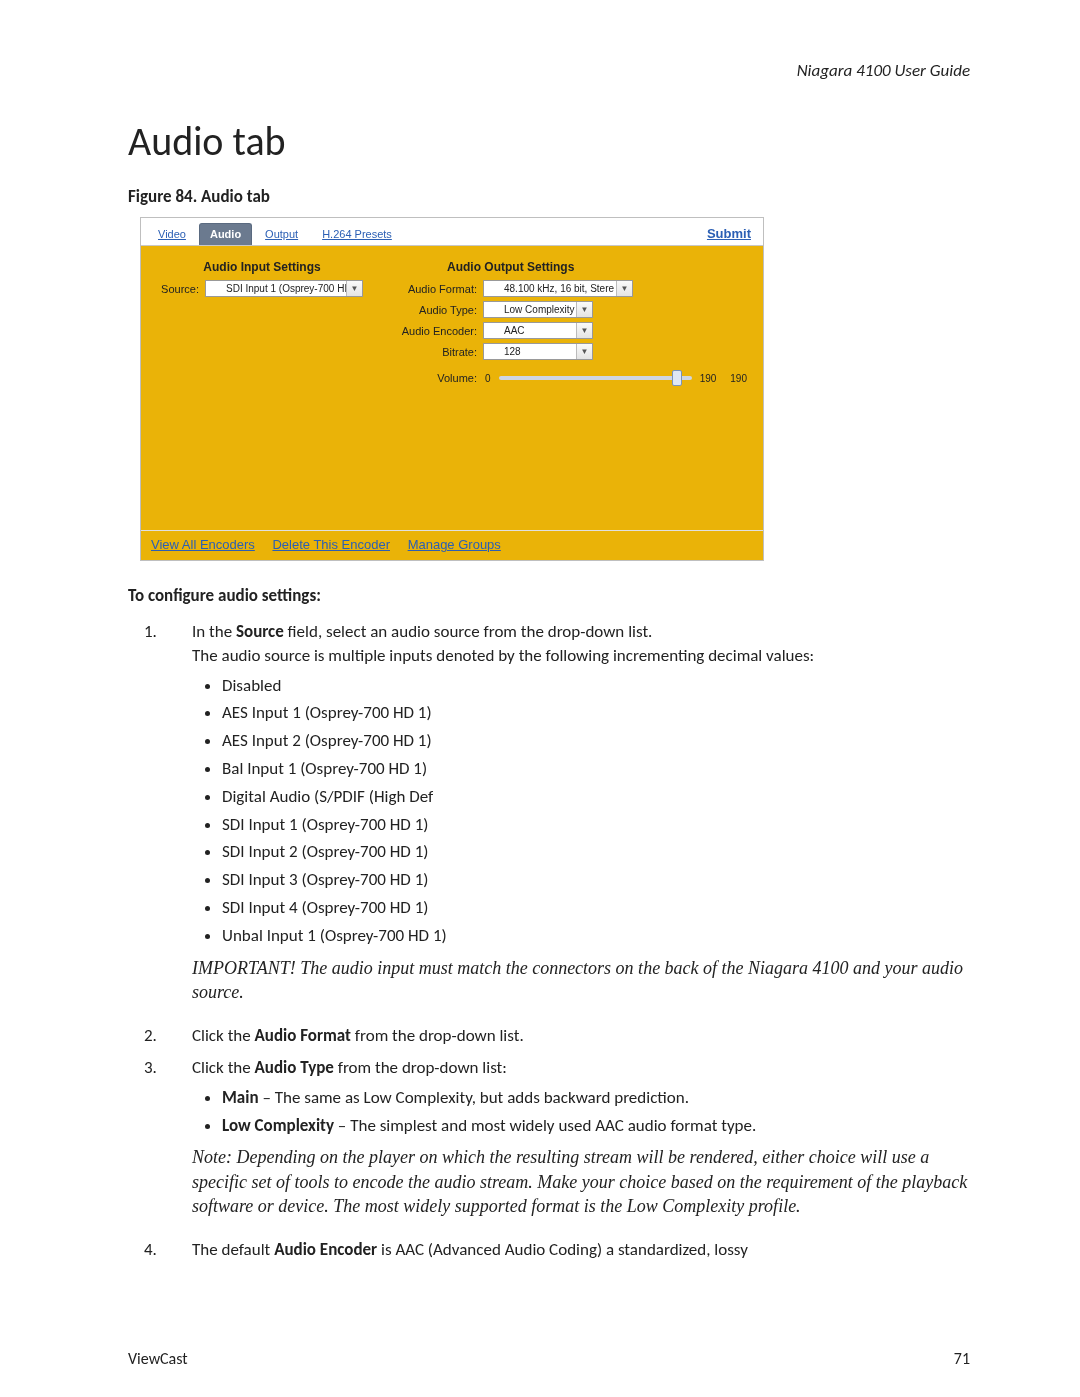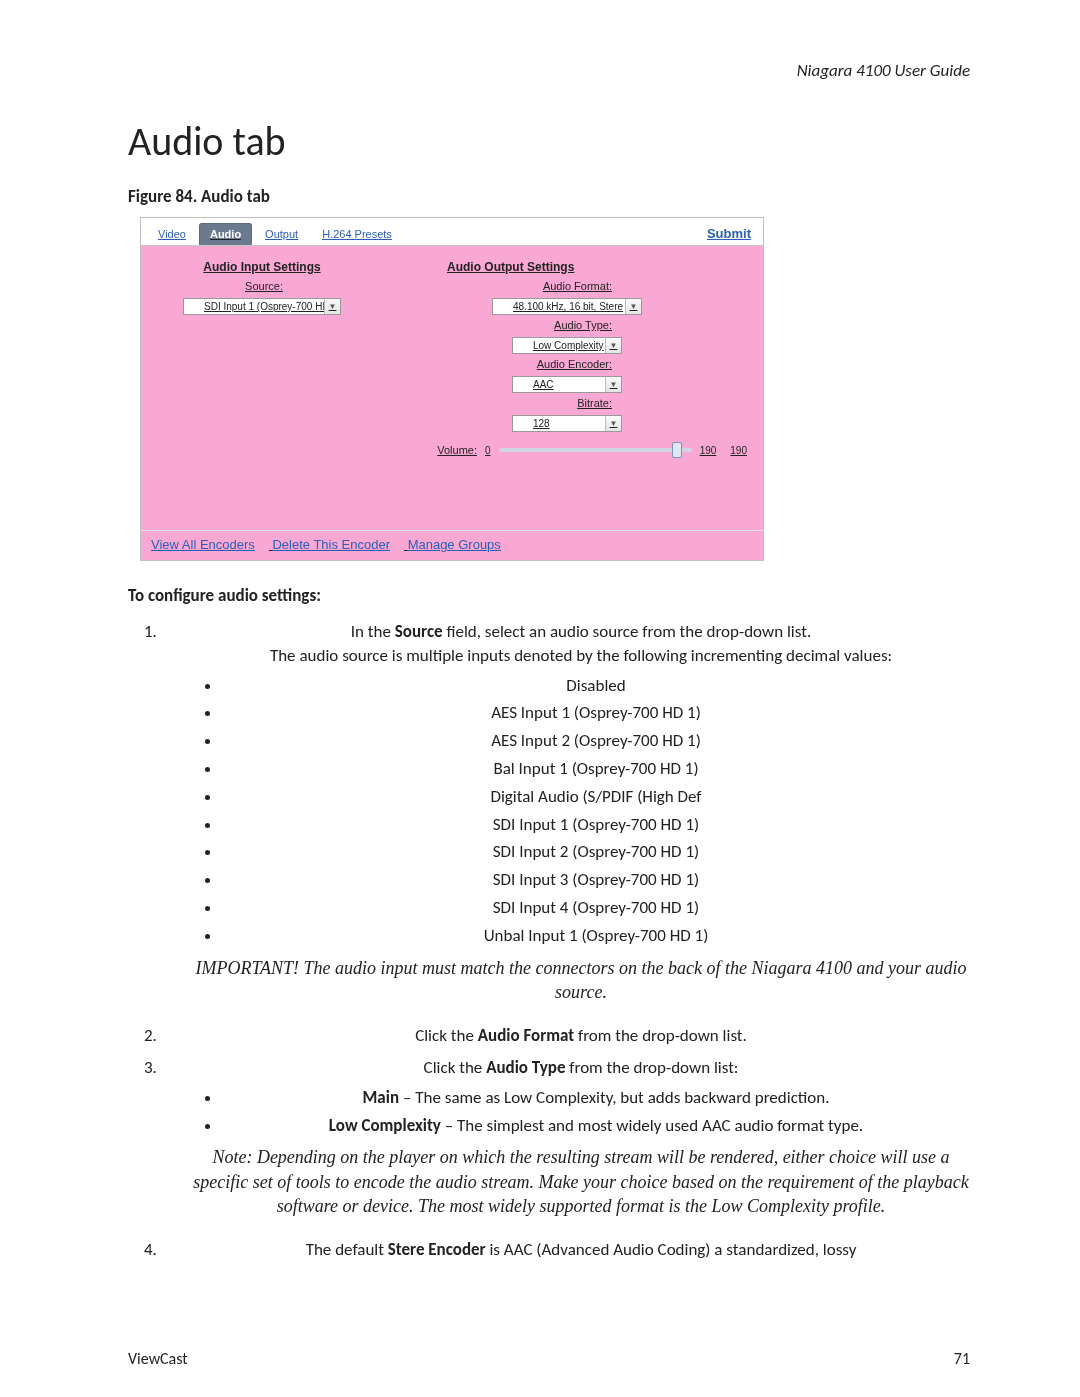--- a/index.html
+++ b/index.html
@@ -34,25 +34,24 @@
     font-size: 17px;
     margin-bottom: 10px;
     font-family: Calibri, sans-serif;
     margin-top: 20px;
   }
   
   .figure-panel {
     width: 622px;
     border: 1px solid #bfbfbf;
     margin: 0 0 24px 12px;
-    background: #f9a8d4;
+    background: #eab308;
     font-family: Verdana, Geneva, sans-serif;
     font-size: 11px;
     color: #222;
-    text-decoration: underline;
   }
   .tabbar {
     display: flex;
     align-items: center;
     height: 23px;
     padding: 4px 6px 0 6px;
     border-bottom: 1px solid #c8c8c8;
     background: #fff;
   }
   .tab {
@@ -95,21 +94,20 @@
     font-weight: bold;
     font-size: 12px;
     text-align: center;
     margin-bottom: 6px;
   }
   .field-row {
     display: flex;
     align-items: center;
     margin-bottom: 4px;
     gap: 6px;
-    flex-direction: column;
   }
   .field-label {
     font-size: 11px;
     text-align: right;
     white-space: nowrap;
   }
   .col.left .field-label { width: 42px; }
   .col.right .field-label { width: 90px; }
   .dropdown {
     display: inline-flex;
@@ -190,21 +188,21 @@
   ol.steps > li {
     display: flex;
     margin-bottom: 8px;
   }
   ol.steps > li .num {
     width: 48px;
     flex: 0 0 48px;
     text-align: left;
     padding-left: 16px;
   }
-  ol.steps > li .step-body { flex: 1; text-align: center; }
+  ol.steps > li .step-body { flex: 1; }
   ul.bullets {
     list-style: disc;
     padding-left: 30px;
     margin: 6px 0 8px 0;
   }
   ul.bullets li { margin-bottom: 4px; }
   .important, .note {
     font-style: italic;
     font-family: "Times New Roman", serif;
     font-size: 18px;
@@ -348,21 +346,21 @@
           <li><b>Main</b><span> – The same as Low Complexity, but adds backward prediction.</span></li>
           <li><b>Low Complexity</b><span> – The simplest and most widely used AAC audio format type.</span></li>
         </ul>
         <div class="note">Note: Depending on the player on which the resulting stream will be rendered, either choice will use a specific set of tools to encode the audio stream. Make your choice based on the requirement of the playback software or device. The most widely supported format is the Low Complexity profile.</div>
       </div>
     </li>
 
     <li>
       <span class="num">4.</span>
       <div class="step-body">
-        <span>The default </span><b>Stere Encoder</b><span> is AAC (Advanced Audio Coding) a standardized, lossy</span>
+        <span>The default </span><b>Audio Encoder</b><span> is AAC (Advanced Audio Coding) a standardized, lossy</span>
       </div>
     </li>
   </ol>
 
   <div class="footer">
     <span>ViewCast</span>
     <span>71</span>
   </div>
 </div>
 

